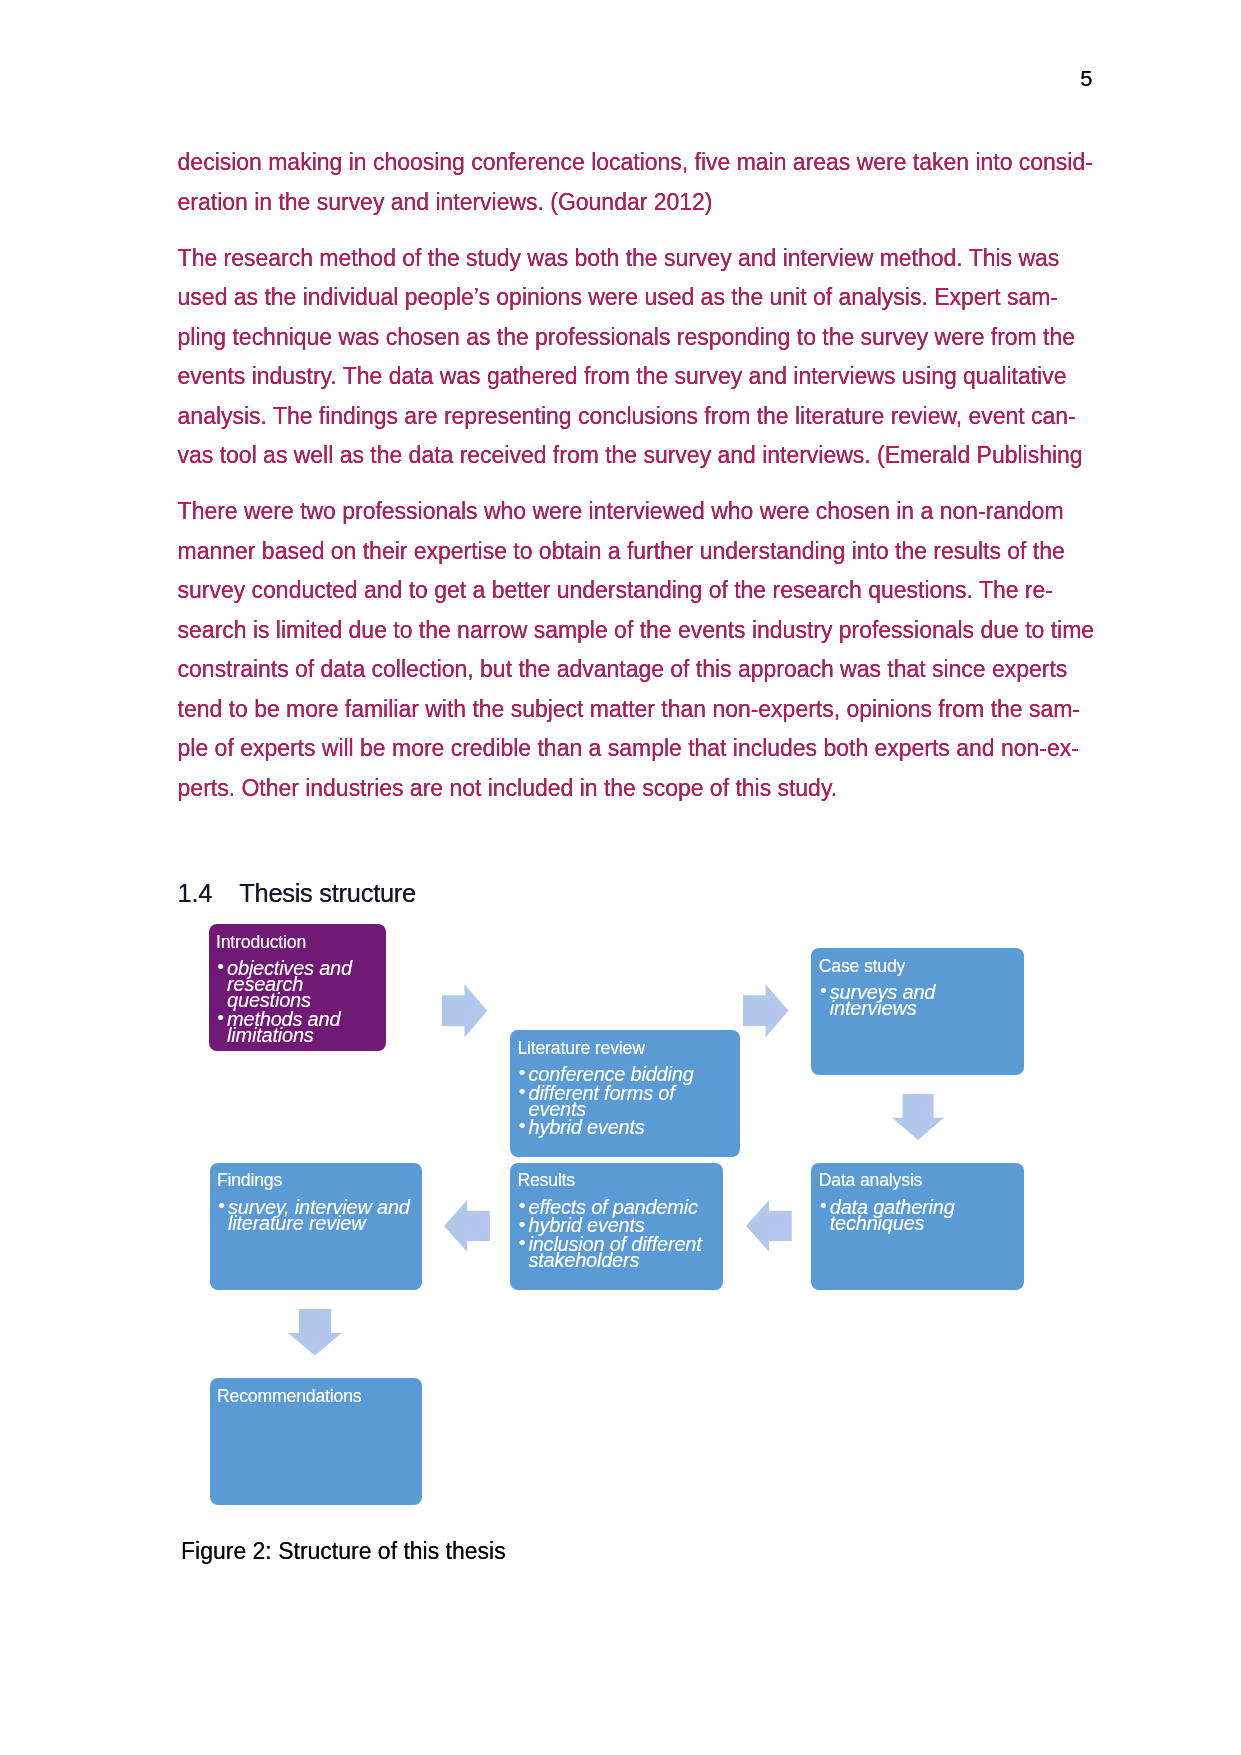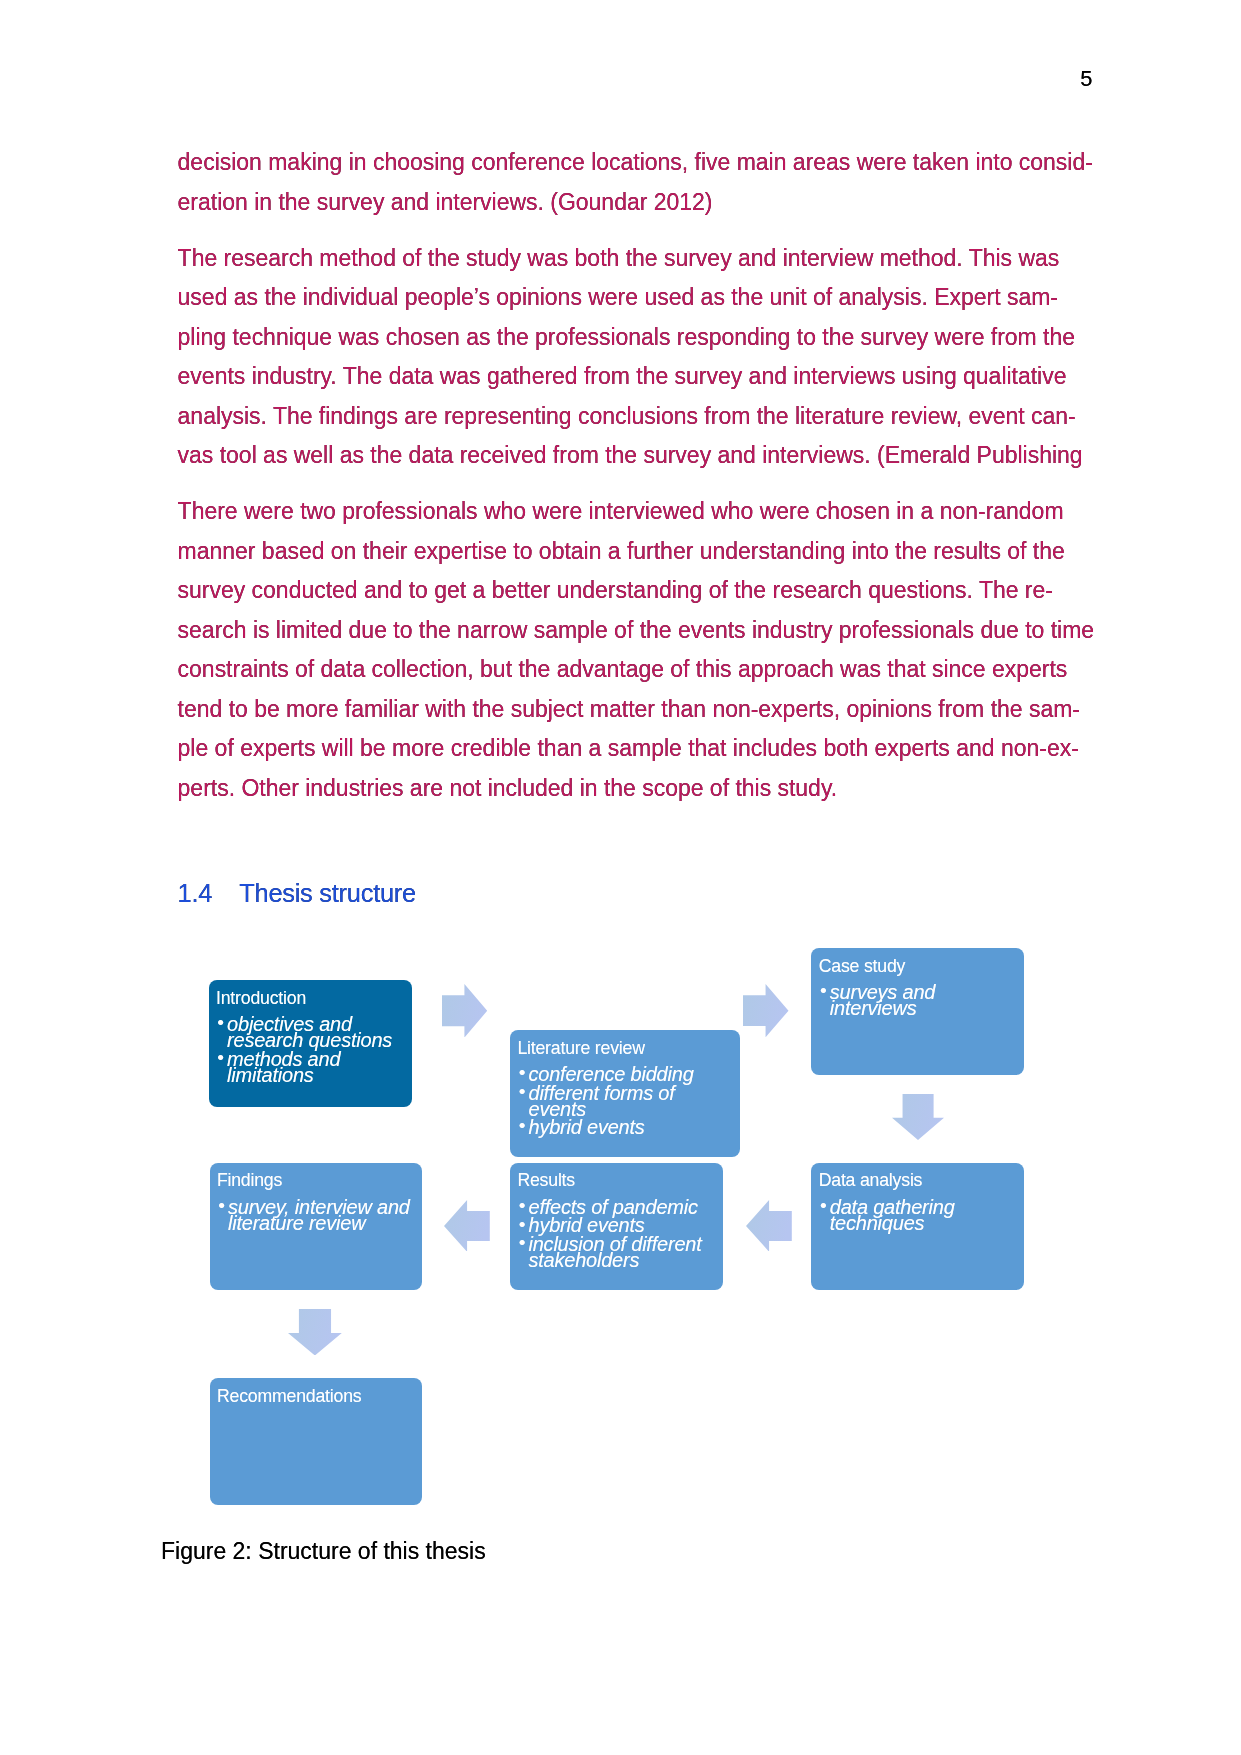--- a/index.html
+++ b/index.html
@@ -30,21 +30,21 @@
     text-align:left;
     -webkit-hyphens:none;hyphens:none;
     word-spacing:0px;
   }
   p.para:last-child{margin-bottom:0;}
   span.tline{display:block;white-space:pre;}
 
   
   .heading{
     position:absolute;left:177.6px;top:878.2px;
-    font-size:25.4px;line-height:30px;color:#1d4ed8;white-space:pre;
+    font-size:25.4px;line-height:30px;color:#0f172a;white-space:pre;
     letter-spacing:-0.25px;
   }
   .heading .hnum{display:inline-block;width:61.7px;}
 
   
   .figure{position:absolute;left:0;top:0;width:1241px;height:1755px;pointer-events:none;}
 
   .fbox{
     position:absolute;background:#5B9BD5;border-radius:8px;
     color:#ffffff;box-sizing:border-box;
@@ -70,21 +70,21 @@
   .fbox li::before{
     content:"\2022";position:absolute;left:-0.6px;top:-0.7px;font-size:18.5px;line-height:16px;
   }
 
   
   .arrow{position:absolute;}
   .arrow svg{display:block;}
 
   
   .caption{
-    position:absolute;left:161px;top:1536.2px;
+    position:absolute;left:181px;top:1536.2px;
     font-size:23px;line-height:30px;color:#000;
     letter-spacing:0px;white-space:pre;
   }
 </style>
 </head>
 <body>
 
 <div class="page">
 
   <div class="page-number">5</div>
@@ -110,21 +110,21 @@
         <span class="tline">constraints of data collection, but the advantage of this approach was that since experts</span>
         <span class="tline">tend to be more familiar with the subject matter than non-experts, opinions from the sam-</span>
         <span class="tline">ple of experts will be more credible than a sample that includes both experts and non-ex-</span>
         <span class="tline">perts. Other industries are not included in the scope of this study.</span>
       </p>
     </div>
 
   <div class="heading"><span class="hnum">1.4</span><span>Thesis structure</span></div>
 
   <div class="figure" id="figure">
-      <div class="fbox" style="left: 208.6px; top: 980px; width: 203px; height: 126.6px; background: #0369a1;">
+      <div class="fbox" style="left: 208.6px; top: 924px; width: 177px; height: 126.6px; background: #701a75;">
         <div class="ftitle">Introduction</div>
         <ul>
           <li>objectives and research questions</li>
           <li>methods and limitations</li>
         </ul>
       </div>
       <div class="fbox" style="left: 510px; top: 988px; width: 230px; height: 126.6px; background: rgb(91, 155, 213); margin-top: 42px;">
         <div class="ftitle">Literature review</div>
         <ul>
           <li>conference bidding</li>

